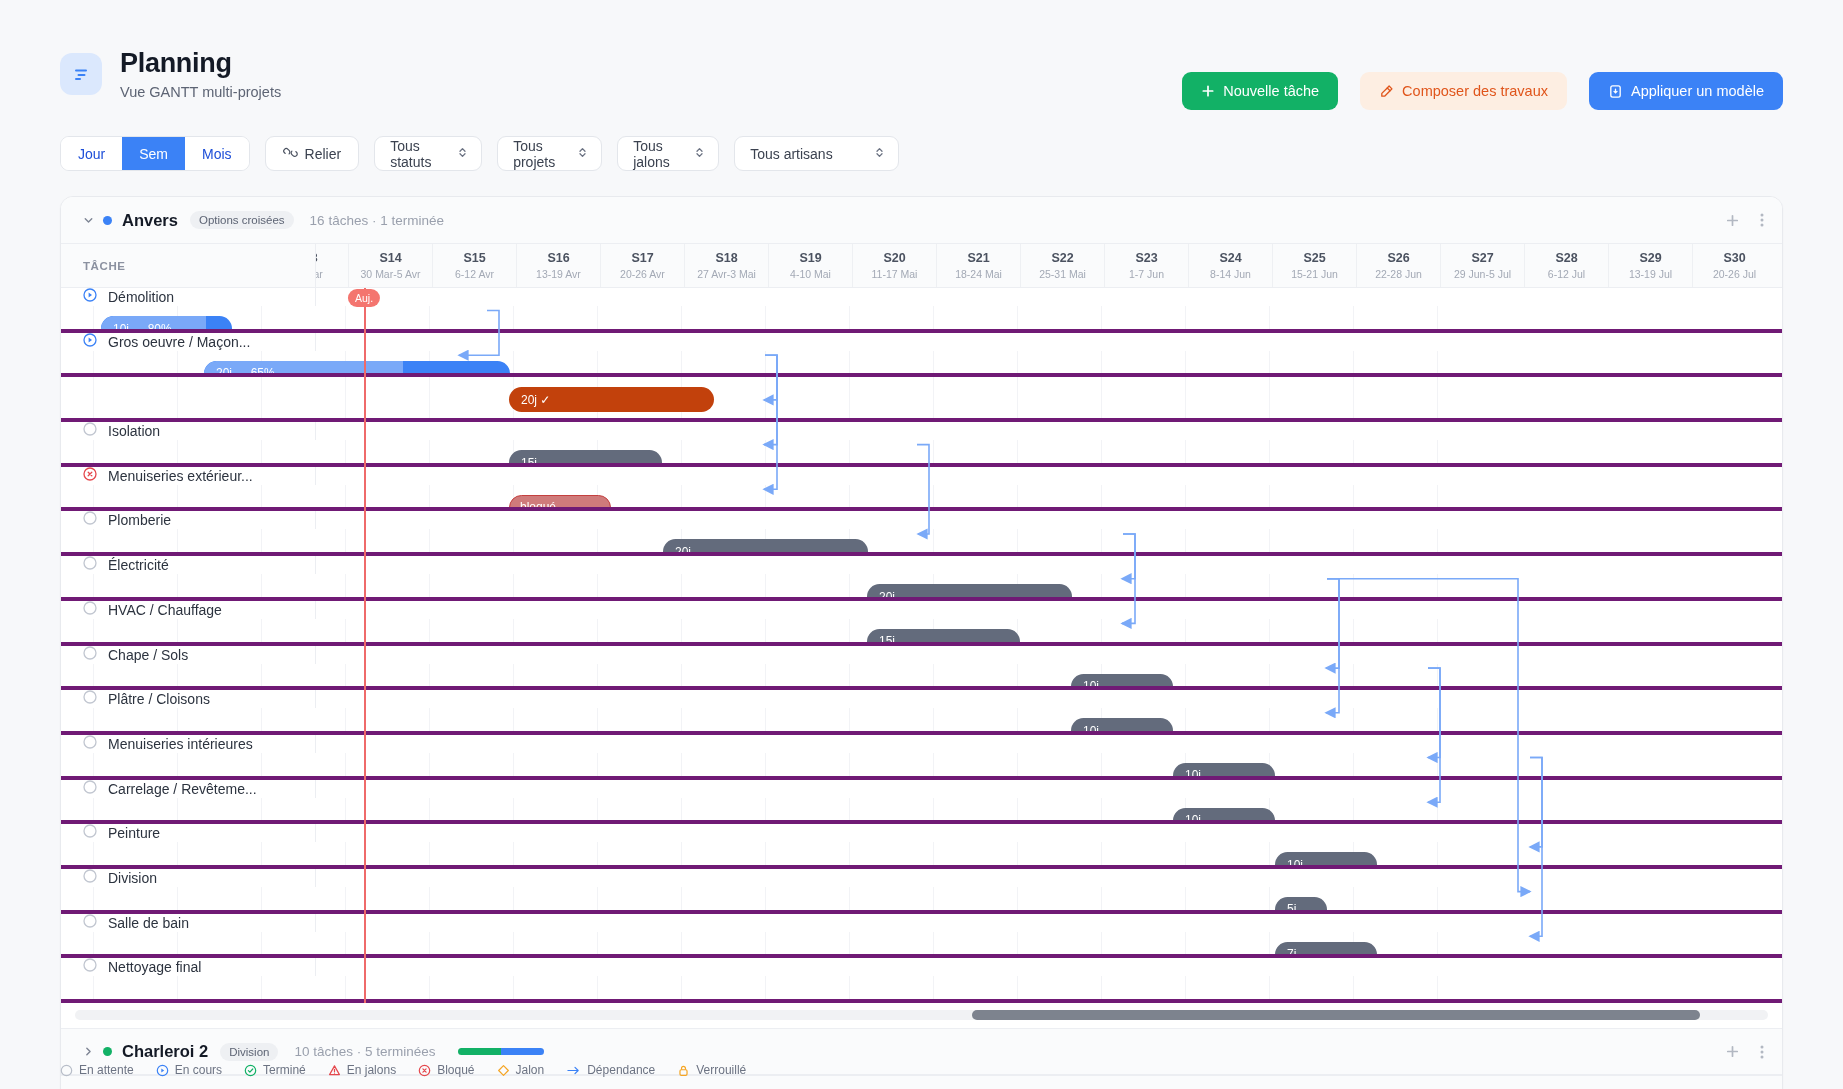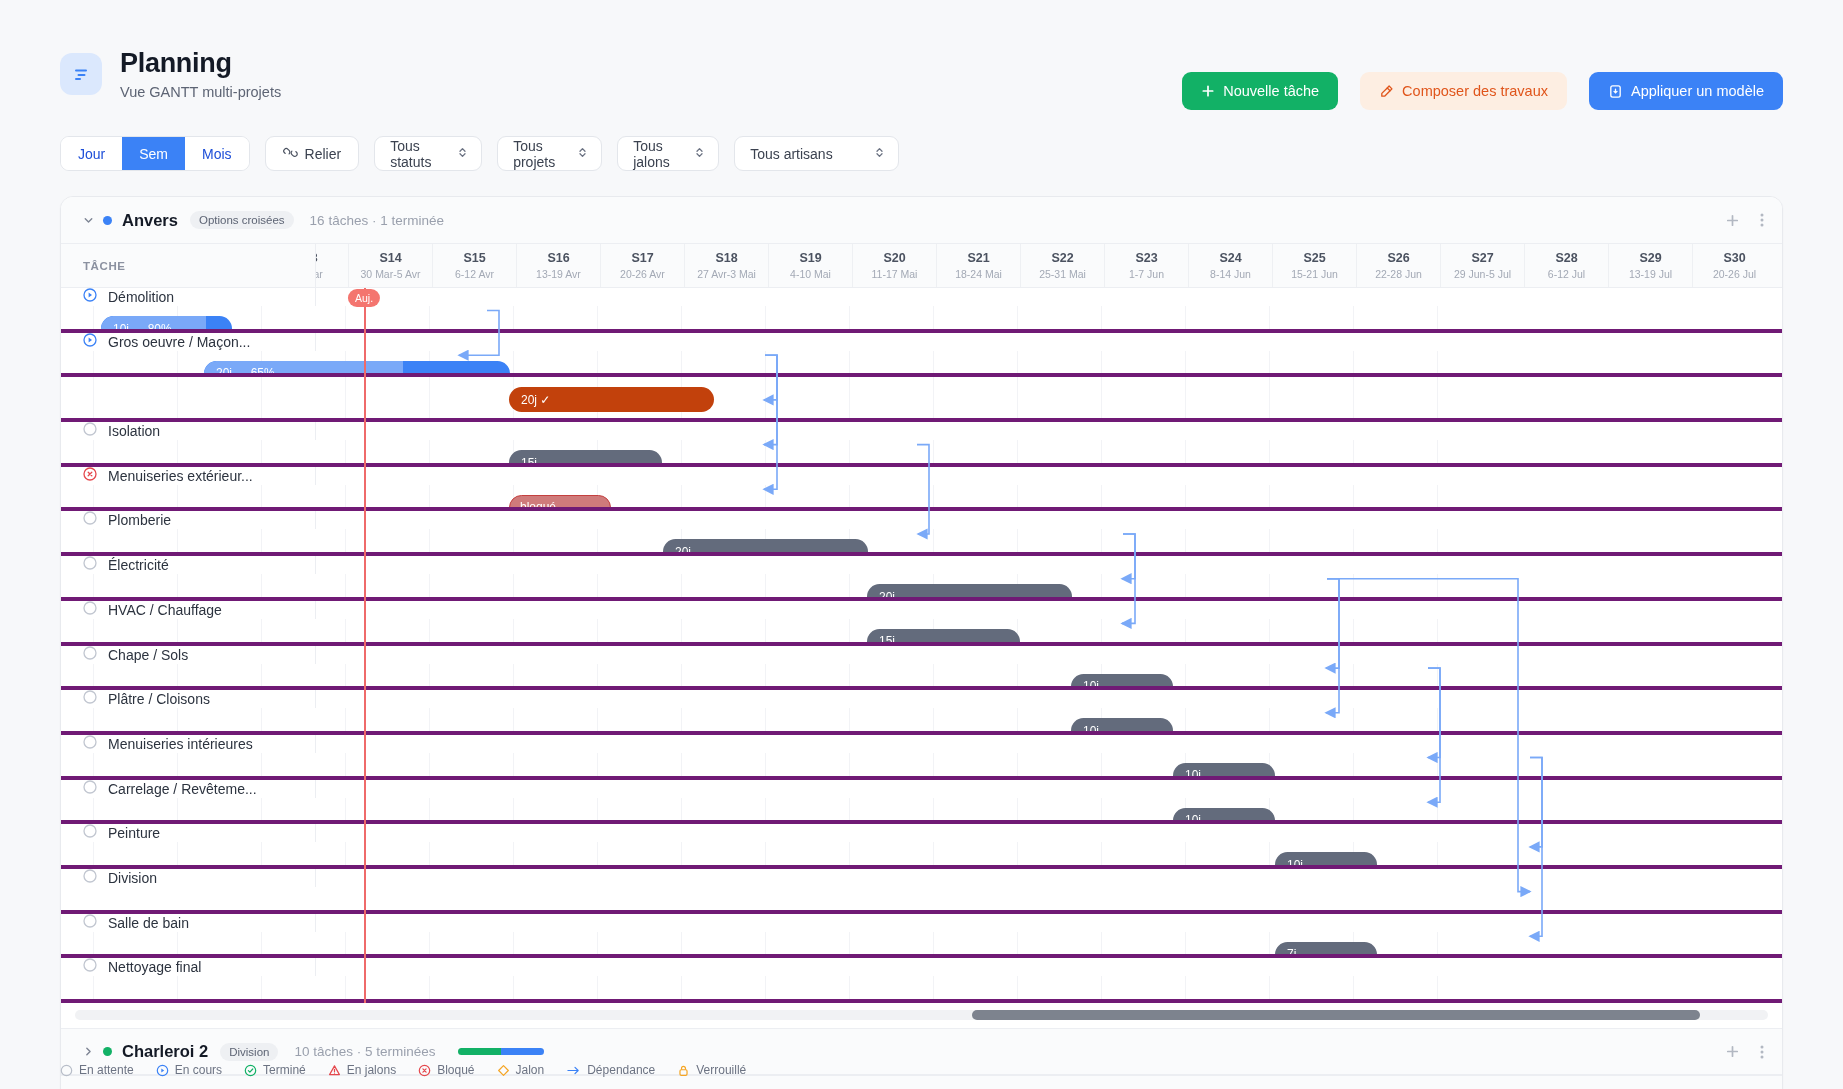--- a/index.html
+++ b/index.html
@@ -784,20 +784,44 @@
               <span class="bar-txt">10j</span>
             </div>
           </div>
         </div>
         <div class="row">
           <div class="row-label">
             <span><svg width="14" height="14" viewBox="0 0 14 14" fill="none">
                 <circle cx="7" cy="7" r="6" stroke="#c1c6d0" stroke-width="1.3"></circle>
               </svg></span>
             <span class="row-name">Division</span>
+          </div>
+          <div class="row-track">
+            <div class="gridlines">
+              <div class="gl" style="left: 32px;"></div>
+              <div class="gl" style="left: 116px;"></div>
+              <div class="gl" style="left: 200px;"></div>
+              <div class="gl" style="left: 284px;"></div>
+              <div class="gl" style="left: 368px;"></div>
+              <div class="gl" style="left: 452px;"></div>
+              <div class="gl" style="left: 536px;"></div>
+              <div class="gl" style="left: 620px;"></div>
+              <div class="gl" style="left: 704px;"></div>
+              <div class="gl" style="left: 788px;"></div>
+              <div class="gl" style="left: 872px;"></div>
+              <div class="gl" style="left: 956px;"></div>
+              <div class="gl" style="left: 1040px;"></div>
+              <div class="gl" style="left: 1124px;"></div>
+              <div class="gl" style="left: 1208px;"></div>
+              <div class="gl" style="left: 1292px;"></div>
+              <div class="gl" style="left: 1376px;"></div>
+            </div>
+            <div class="bar gray" style="left: 1214px; width: 52px;">
+              <span class="bar-txt">5j</span>
+            </div>
           </div>
         </div>
         <div class="row">
           <div class="row-label">
             <span><svg width="14" height="14" viewBox="0 0 14 14" fill="none">
                 <circle cx="7" cy="7" r="6" stroke="#c1c6d0" stroke-width="1.3"></circle>
               </svg></span>
             <span class="row-name">Salle de bain</span>
           </div>
           <div class="row-track">

